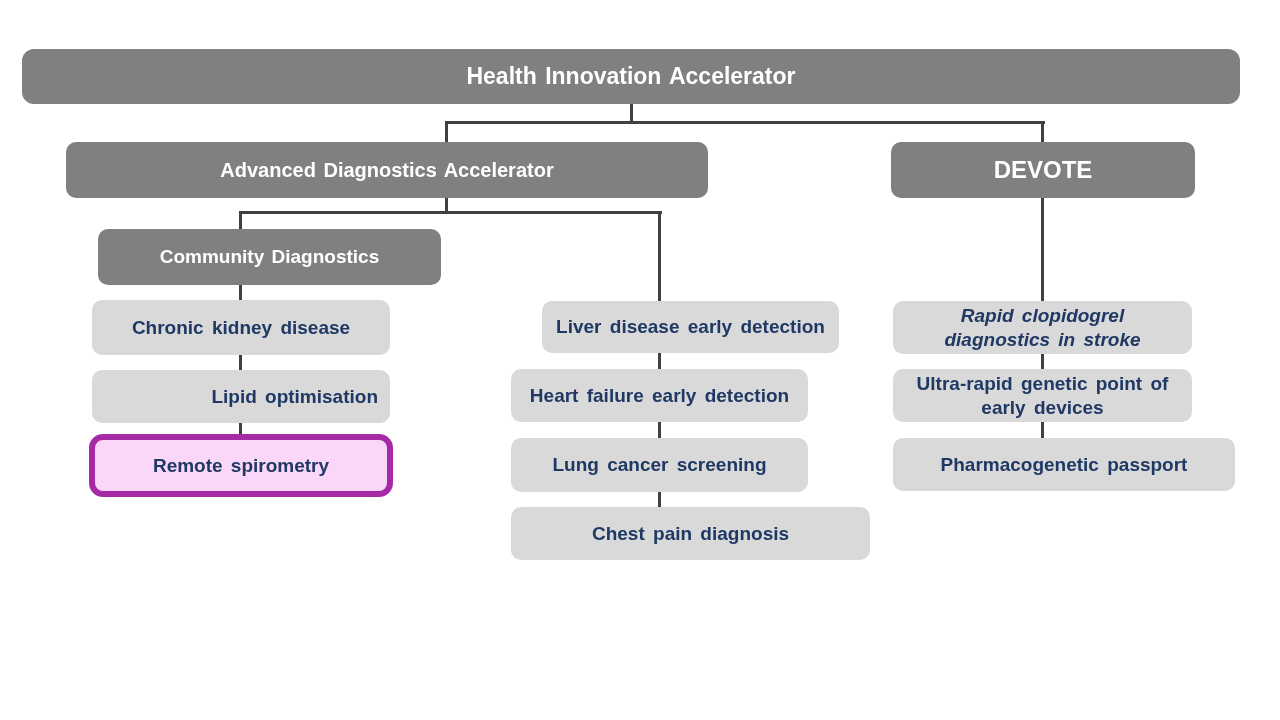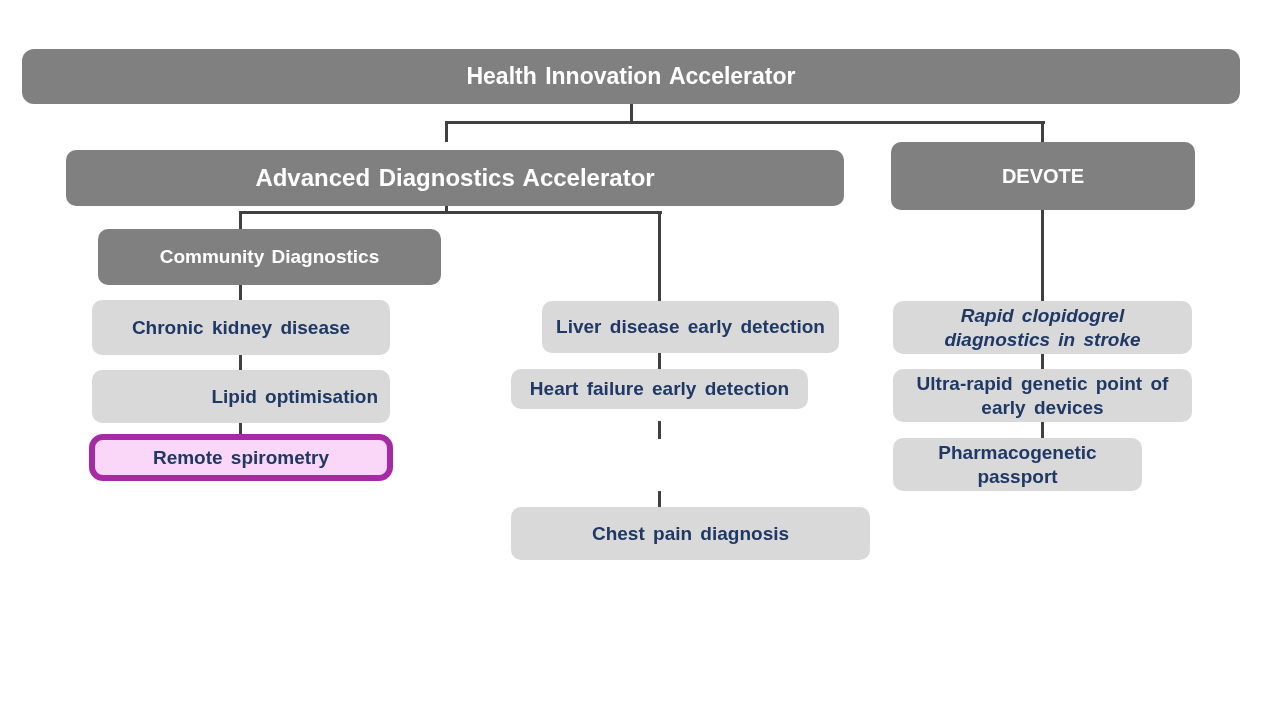--- a/index.html
+++ b/index.html
@@ -80,54 +80,57 @@
     <div class="vline" style="left:658px;top:491px;height:17px;"></div>
     <div class="vline" style="left:1041px;top:197px;height:105px;"></div>
     <div class="vline" style="left:1041px;top:353px;height:17px;"></div>
     <div class="vline" style="left:1041px;top:421px;height:18px;"></div>
   </div>
 
   <div class="node gray" style="left:22px;top:49px;width:1218px;height:55px;font-size:23px;border-radius:12px;">
     <span>Health Innovation Accelerator</span>
   </div>
 
-  <div class="node gray" style="left:66px;top:142px;width:778px;height:56px;font-size:24px;margin-top:8px;">
+  <div class="node gray" style="left:66px;top:142px;width:642px;height:56px;font-size:20px;">
     <span>Advanced Diagnostics Accelerator</span>
   </div>
-  <div class="node gray" style="left:891px;top:142px;width:304px;height:68px;font-size:20px;">
+  <div class="node gray" style="left:891px;top:142px;width:304px;height:56px;font-size:24px;">
     <span>DEVOTE</span>
   </div>
 
   <div class="node gray" style="left:66px;top:229px;width:343px;height:56px;font-size:19px;margin-left:32px;">
     <span>Community Diagnostics</span>
   </div>
 
   <div class="node light" style="left:92px;top:300px;width:298px;height:55px;text-align:center;">
     <span>Chronic kidney disease</span>
   </div>
   <div class="node light" style="left:92px;top:370px;width:298px;height:53px;justify-content:flex-end;">
     <span>Lipid optimisation</span>
   </div>
-  <div class="node highlight" style="left:89px;top:434px;width:304px;height:47px;text-align:center;">
+  <div class="node highlight" style="left:89px;top:434px;width:304px;height:63px;text-align:center;">
     <span>Remote spirometry</span>
   </div>
 
   <div class="node light" style="left:511px;top:301px;width:297px;height:52px;margin-left:31px;">
     <span>Liver disease early detection</span>
   </div>
-  <div class="node light" style="left:511px;top:369px;width:297px;height:40px;">
+  <div class="node light" style="left:511px;top:369px;width:297px;height:53px;">
     <span>Heart failure early detection</span>
+  </div>
+  <div class="node light" style="left:511px;top:438px;width:297px;height:54px;">
+    <span>Lung cancer screening</span>
   </div>
   <div class="node light" style="left:511px;top:507px;width:359px;height:53px;">
     <span>Chest pain diagnosis</span>
   </div>
 
   <div class="node light" style="left:893px;top:301px;width:299px;height:53px;font-style:italic;">
     <span>Rapid clopidogrel diagnostics in stroke</span>
   </div>
   <div class="node light" style="left:893px;top:369px;width:299px;height:53px;">
     <span>Ultra-rapid genetic point of early devices</span>
   </div>
-  <div class="node light" style="left:893px;top:438px;width:249px;height:53px;">
+  <div class="node light" style="left:893px;top:438px;width:342px;height:53px;">
     <span>Pharmacogenetic passport</span>
   </div>
 
 </div>
 
 </body></html>

